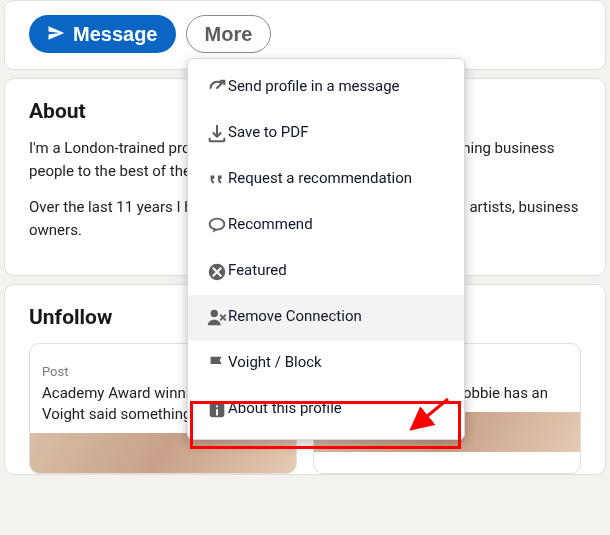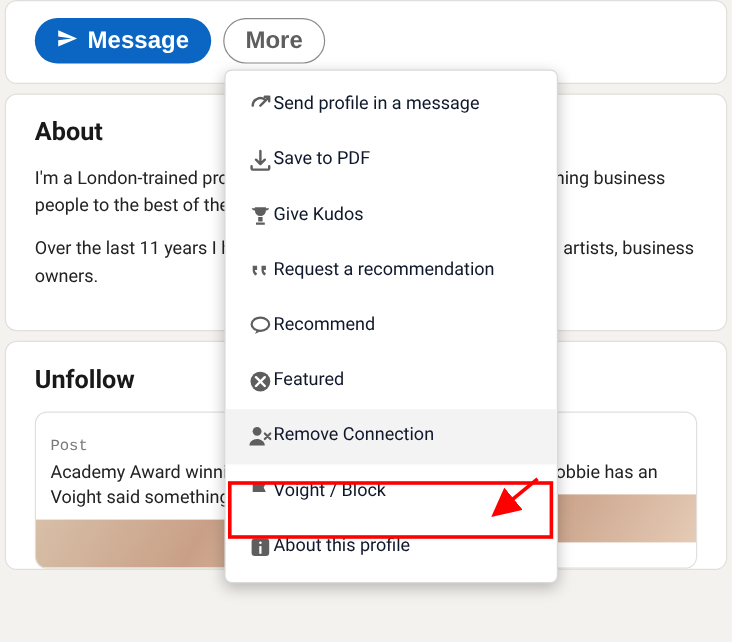--- a/index.html
+++ b/index.html
@@ -51,21 +51,20 @@
   .about-text {
     font-size: 15px;
     line-height: 1.5;
     color: #222;
   }
   .about-text p { margin: 0 0 14px 0; }
   .featured-sub {
     font-size: 13px;
     color: #797979;
     margin: 10px 0 4px;
-    font-family: Liberation Mono, monospace;
   }
   .featured-title {
     font-size: 15px;
     color: #222;
     line-height: 1.4;
   }
   .featured-grid {
     display: flex;
     gap: 16px;
     margin-top: 6px;
@@ -182,28 +181,20 @@
       <span class="menu-icon">
         <svg viewBox="0 0 24 24" fill="none" stroke="#5e5e5e" stroke-width="2.2">
           <path d="M12 3v12m0 0l-4-4m4 4l4-4M4 17v2a1 1 0 001 1h14a1 1 0 001-1v-2" stroke-linecap="round" stroke-linejoin="round"></path>
         </svg>
       </span>
       <span>Save to PDF</span>
     </div>
     <div class="menu-item">
       <span class="menu-icon">
         <svg viewBox="0 0 24 24" fill="#5e5e5e">
-          <path d="M7 4h10v3a5 5 0 01-10 0V4zm-3 1h3v2a3 3 0 01-3-2zm16 0h-3v2a3 3 0 003-2zM10 13h4v4h-4zM8 18h8v2H8z"></path>
-        </svg>
-      </span>
-      <span>Give Kudos</span>
-    </div>
-    <div class="menu-item">
-      <span class="menu-icon">
-        <svg viewBox="0 0 24 24" fill="#5e5e5e">
           <path d="M5 7h4v4H7c0 2 2 3 2 3l-1 2c-3-1-3-5-3-5V7zm8 0h4v4h-2c0 2 2 3 2 3l-1 2c-3-1-3-5-3-5V7z"></path>
         </svg>
       </span>
       <span>Request a recommendation</span>
     </div>
     <div class="menu-item">
       <span class="menu-icon">
         <svg viewBox="0 0 24 24" fill="none" stroke="#5e5e5e" stroke-width="2">
           <ellipse cx="12" cy="10" rx="8" ry="6"></ellipse>
           <path d="M9 15l-2 4 6-3" fill="#5e5e5e" stroke="none"></path>

